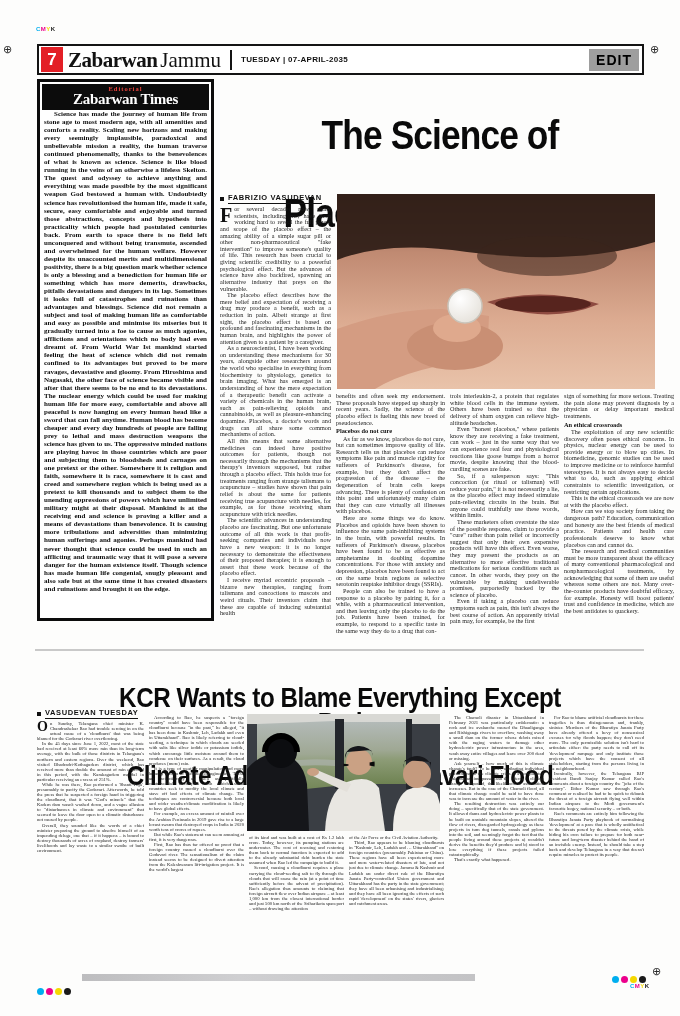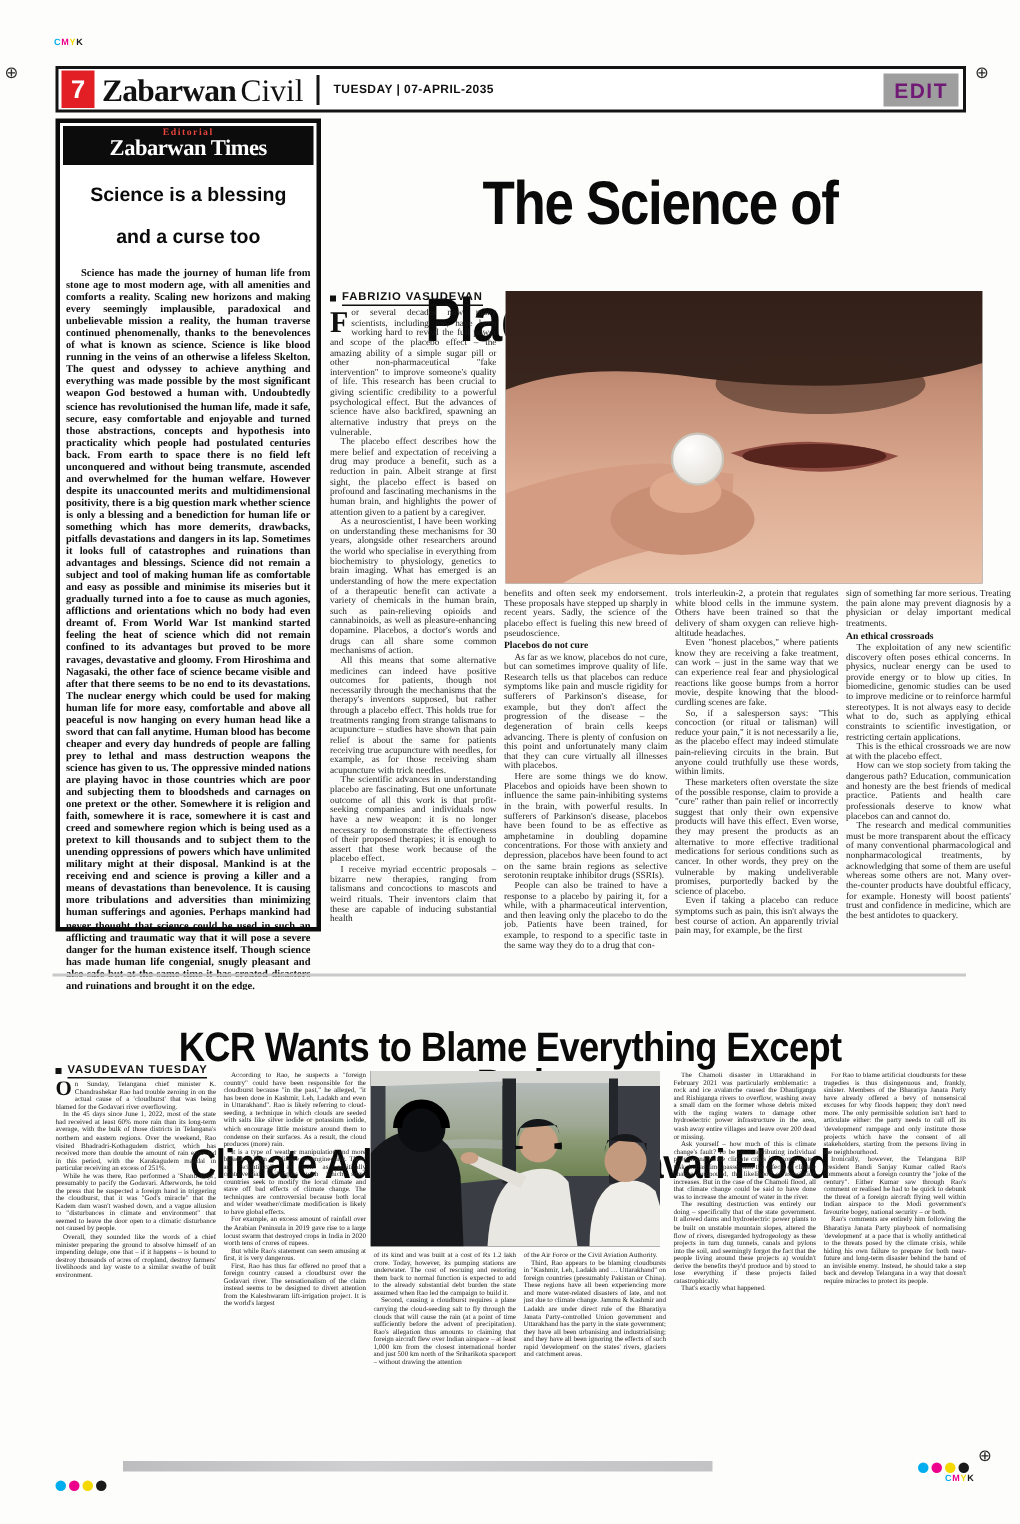--- a/index.html
+++ b/index.html
@@ -9,21 +9,21 @@
   #reg-left,#reg-right,#reg-bottom{font-size:11px;color:#2a2a2a;line-height:11px;}
   .cmyk-label{font:700 6px/6px "Liberation Sans",sans-serif;letter-spacing:0.5px;}
   .ink-c{color:#00aeef;} .ink-m{color:#ec008c;} .ink-y{color:#f5d800;} .ink-k{color:#1a1a1a;}
   #header-box{left:37px;top:44px;width:607px;height:31px;border:2px solid #141414;background:#fff;display:flex;align-items:center;box-sizing:border-box;}
   #page-num{width:22px;height:25px;background:#e31f26;color:#fff;font:800 17px/25px "Liberation Sans",sans-serif;text-align:center;margin:0 5px 0 2px;}
   #masthead{font-family:"Liberation Serif",serif;font-size:21px;line-height:22px;color:#121212;white-space:nowrap;}
   #masthead .mb{font-weight:800;letter-spacing:-0.5px;margin-top:47px;}
   #masthead .ml{font-weight:400;margin-left:3px;}
   .vdiv{width:2px;height:20px;background:#141414;margin:0 9px;}
   #dateline{font:700 8px/9px "Liberation Sans",sans-serif;letter-spacing:0.3px;color:#111;}
-  #edit-box{margin-left:auto;margin-right:3px;background:#9e9e9e;color:#701a75;font:800 14px/14px "Liberation Sans",sans-serif;letter-spacing:1px;padding:4px 7px;}
+  #edit-box{margin-left:auto;margin-right:3px;background:#9e9e9e;color:#000000;font:800 14px/14px "Liberation Sans",sans-serif;letter-spacing:1px;padding:4px 7px;}
   
   #editorial-box{left:37px;top:79px;width:177px;height:542px;border:3px solid #0c0c0c;background:#fff;padding:2px;box-sizing:border-box;}
   #ed-header{background:#0c0c0c;height:26px;text-align:center;padding-top:1px;box-sizing:border-box;}
   .ed-kicker{color:#e8433c;font:700 6.5px/7px "Liberation Serif",serif;letter-spacing:1px;display:block;}
   .ed-mast{color:#fff;font:800 15px/15px "Liberation Serif",serif;letter-spacing:-0.3px;display:block;}
   #ed-headline{font:800 13px/14.5px "Liberation Sans",sans-serif;text-align:center;margin:6px 1px 4px;color:#0a0a0a;}
   #ed-body{font:600 7px/8.05px "Liberation Serif",serif;text-align:justify;text-indent:10px;padding:0 2px;color:#0f0f0f;height:482px;overflow:hidden;}
   
   .headline-xl{font-family:"Liberation Sans",sans-serif;font-weight:800;color:#0a0a0a;text-align:center;letter-spacing:-1px;transform-origin:50% 0;}
   .hl-line{display:block;}
@@ -57,36 +57,32 @@
 
 <span class="abs" id="reg-left" style="left:3px;top:44px;">⊕</span>
 <span class="abs" id="reg-right" style="left:650px;top:44px;">⊕</span>
 <div class="abs cmyk-label" style="left:36px;top:26px;">
   <span class="ink-c">C</span><span class="ink-m">M</span><span class="ink-y">Y</span><span class="ink-k">K</span>
 </div>
 
 <div class="abs" id="header-box">
   <div id="page-num">7</div>
   <div id="masthead">
-    <span class="mb">Zabarwan</span><span class="ml">Civil</span>
+    <span class="mb">Zabarwan</span><span class="ml">Jammu</span>
   </div>
   <div class="vdiv"></div>
   <div id="dateline">TUESDAY | 07-APRIL-2035</div>
   <div id="edit-box">EDIT</div>
 </div>
 
 <div class="abs" id="editorial-box">
   <div id="ed-header">
     <span class="ed-kicker">Editorial</span>
     <span class="ed-mast">Zabarwan Times</span>
   </div>
-  <div id="ed-headline">
-      <p class="hl-line">Science is a blessing</p>
-      <p class="hl-line">and a curse too</p>
-    </div>
   <div id="ed-body">Science has made the journey of human life from stone age to most modern age, with all amenities and comforts a reality. Scaling new horizons and making every seemingly implausible, paradoxical and unbelievable mission a reality, the human traverse continued phenomenally, thanks to the benevolences of what is known as science. Science is like blood running in the veins of an otherwise a lifeless Skelton. The quest and odyssey to achieve anything and everything was made possible by the most significant weapon God bestowed a human with. Undoubtedly science has revolutionised the human life, made it safe, secure, easy comfortable and enjoyable and turned those abstractions, concepts and hypothesis into practicality which people had postulated centuries back. From earth to space there is no field left unconquered and without being transmute, ascended and overwhelmed for the human welfare. However despite its unaccounted merits and multidimensional positivity, there is a big question mark whether science is only a blessing and a benediction for human life or something which has more demerits, drawbacks, pitfalls devastations and dangers in its lap. Sometimes it looks full of catastrophes and ruinations than advantages and blessings. Science did not remain a subject and tool of making human life as comfortable and easy as possible and minimise its miseries but it gradually turned into a foe to cause as much agonies, afflictions and orientations which no body had even dreamt of. From World War Ist mankind started feeling the heat of science which did not remain confined to its advantages but proved to be more ravages, devastative and gloomy. From Hiroshima and Nagasaki, the other face of science became visible and after that there seems to be no end to its devastations. The nuclear energy which could be used for making human life for more easy, comfortable and above all peaceful is now hanging on every human head like a sword that can fall anytime. Human blood has become cheaper and every day hundreds of people are falling prey to lethal and mass destruction weapons the science has given to us. The oppressive minded nations are playing havoc in those countries which are poor and subjecting them to bloodsheds and carnages on one pretext or the other. Somewhere it is religion and faith, somewhere it is race, somewhere it is cast and creed and somewhere region which is being used as a pretext to kill thousands and to subject them to the unending oppressions of powers which have unlimited military might at their disposal. Mankind is at the receiving end and science is proving a killer and a means of devastations than benevolence. It is causing more tribulations and adversities than minimizing human sufferings and agonies. Perhaps mankind had never thought that science could be used in such an afflicting and traumatic way that it will pose a severe danger for the human existence itself. Though science has made human life congenial, snugly pleasant and also safe but at the same time it has created disasters and ruinations and brought it on the edge.</div>
 </div>
 
 <div class="abs headline-xl" id="placebo-headline">
     <p class="hl-line">The Science of</p>
     <p class="hl-line">Placebos Is Fueling</p>
     <p class="hl-line">Quackery</p>
   </div>
 
 <div class="abs byline" style="left:220px;top:193px;">

